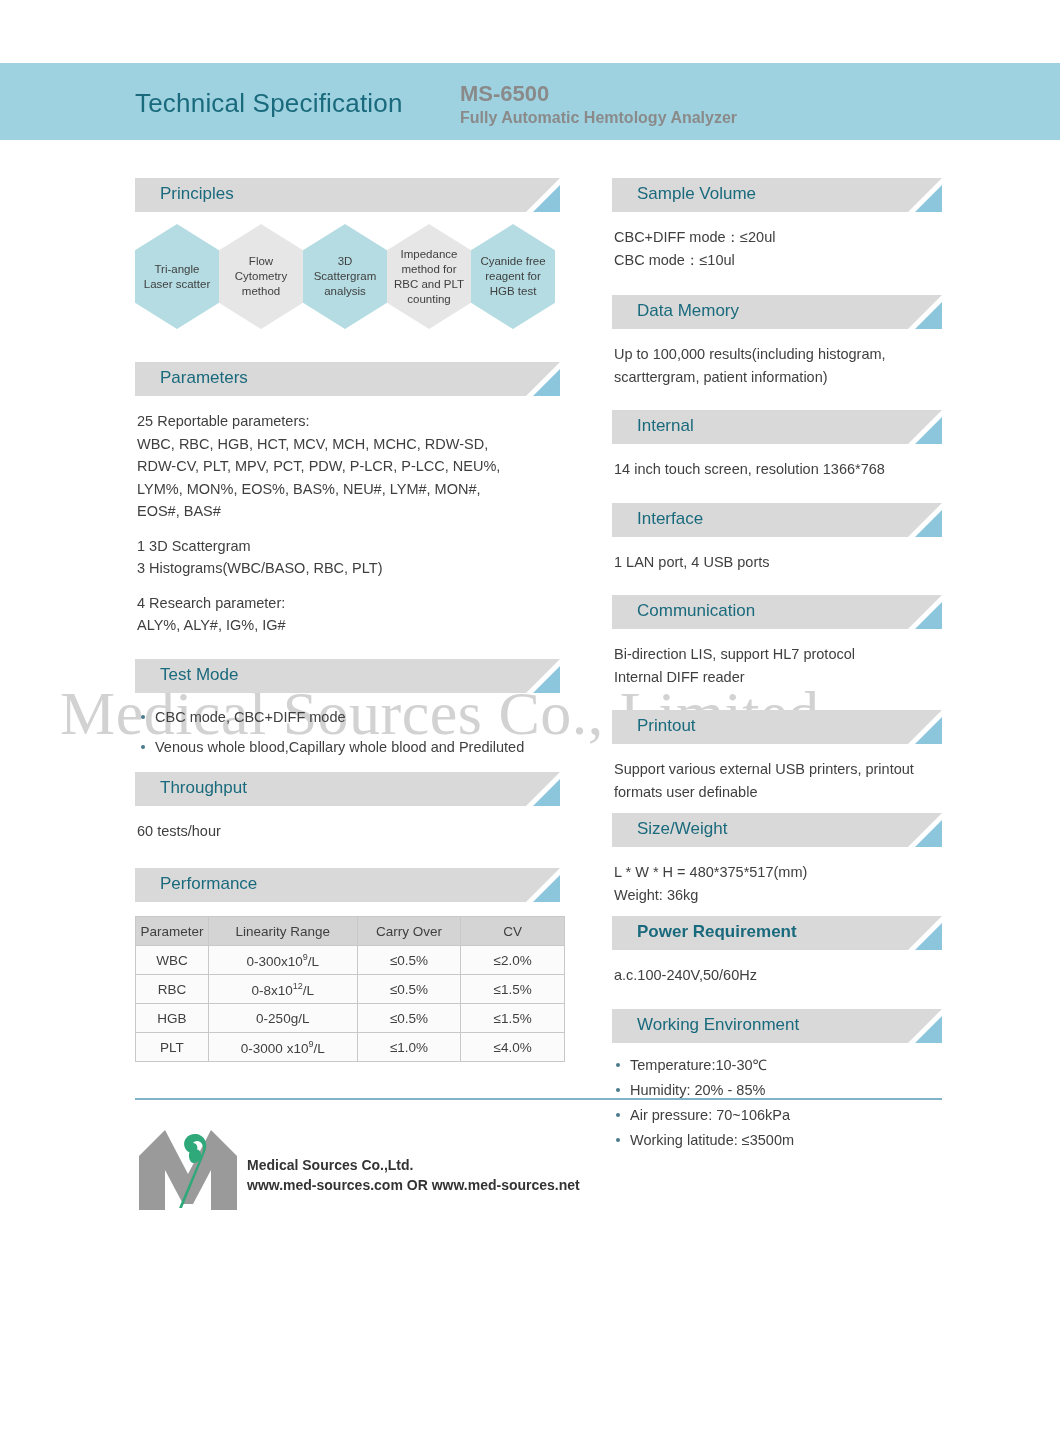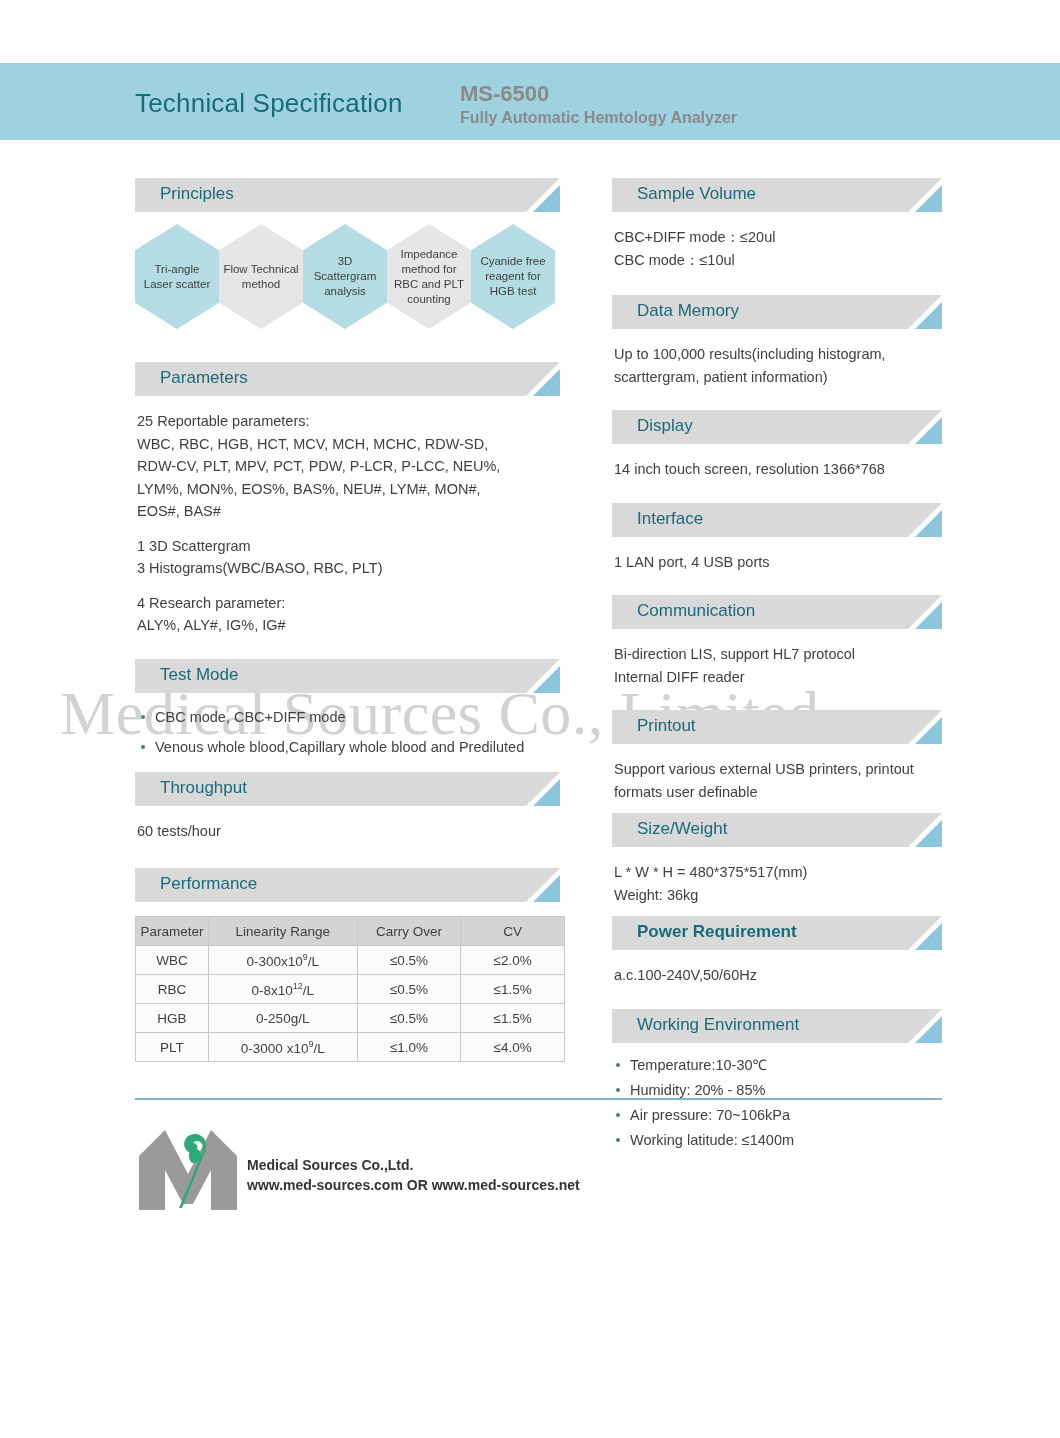--- a/index.html
+++ b/index.html
@@ -283,21 +283,21 @@
     <div class="bar-corner">
       <div class="wedge-white"></div>
         <div class="wedge-blue"></div>
     </div>
   </div>
   <div class="hex-row">
     <div class="hex teal" style="left:0px;">
         <span class="hex-text">Tri-angle Laser scatter</span>
       </div>
     <div class="hex grey" style="left:84px;">
-        <span class="hex-text">Flow Technical method</span>
+        <span class="hex-text">Flow Cytometry method</span>
       </div>
     <div class="hex teal" style="left:168px;">
         <span class="hex-text">3D Scattergram analysis</span>
       </div>
     <div class="hex grey" style="left:252px;">
         <span class="hex-text">Impedance method for RBC and PLT counting</span>
       </div>
     <div class="hex teal" style="left:336px;">
         <span class="hex-text">Cyanide free reagent for HGB test</span>
       </div>
@@ -415,21 +415,21 @@
         <div class="wedge-white"></div>
         <div class="wedge-blue"></div>
       </div>
   </div>
   <div class="body-text pad">
     <p>Up to 100,000 results(including histogram,</p>
     <p>scarttergram, patient information)</p>
   </div>
 
   <div class="bar" style="margin-top:22px;">
-    <div class="bar-label">Display</div>
+    <div class="bar-label">Internal</div>
     <div class="bar-corner">
         <div class="wedge-white"></div>
         <div class="wedge-blue"></div>
       </div>
   </div>
   <div class="body-text pad">
     <p>14 inch touch screen, resolution 1366*768</p>
   </div>
 
   <div class="bar" style="margin-top:22px;">
@@ -495,21 +495,21 @@
     <div class="bar-corner">
         <div class="wedge-white"></div>
         <div class="wedge-blue"></div>
       </div>
   </div>
   <div style="padding-top:12px;">
     <ul class="bullets tight">
       <li>Temperature:10-30℃</li>
       <li>Humidity: 20% - 85%</li>
       <li>Air pressure: 70~106kPa</li>
-      <li>Working latitude: ≤1400m</li>
+      <li>Working latitude: ≤3500m</li>
     </ul>
   </div>
 
 </div>
 
 <div class="footer-rule"></div>
 <div class="footer">
   <div class="footer-logo">
     <svg viewBox="0 0 106 92" width="106" height="92">
       <path d="M4 88 L4 34 L30 8 L53 52 L76 8 L102 34 L102 88 L76 88 L76 48 L58 82 L48 82 L30 48 L30 88 Z" fill="#9a9a9a"></path>

